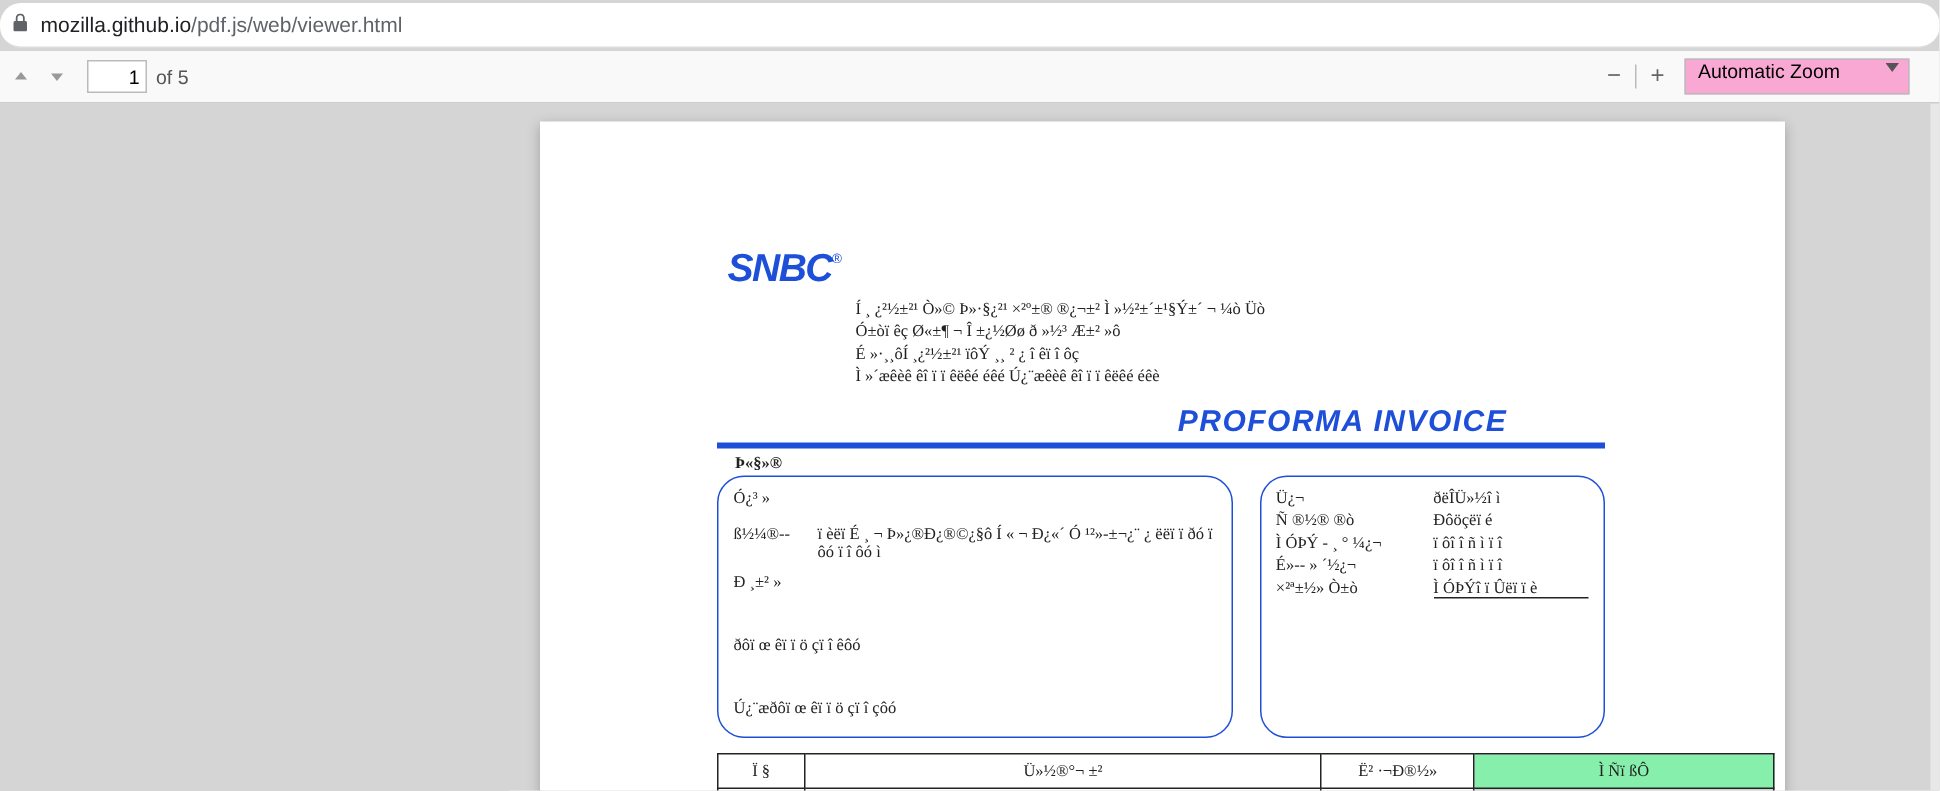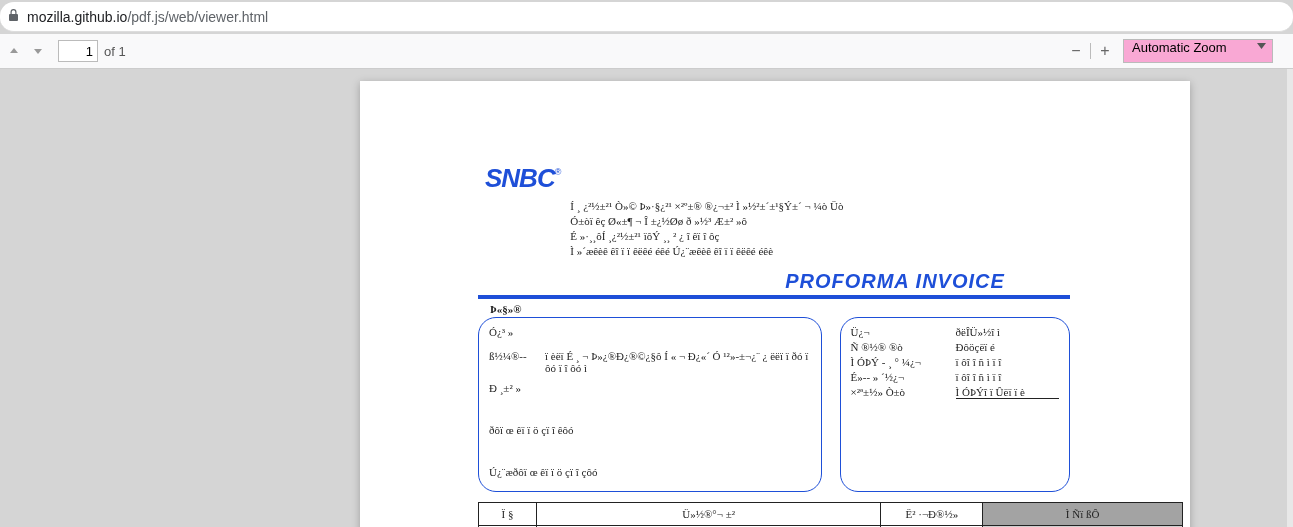--- a/index.html
+++ b/index.html
@@ -259,21 +259,21 @@
       padding: 5px 6px;
       text-align: center;
       font-weight: normal;
     }
     .doc-table th {
       height: 22px;
     }
     .col1 { width: 58px; }
     .col2 { width: 345px; }
     .col3 { width: 102px; }
-    .col4 { width: 200px; background: #a3a3a3; }
+    .col4 { width: 200px; background: #86efac; }
     .doc-table td.td-desc {
       text-align: left;
       height: 42px;
       vertical-align: top;
     }
     .doc-table td.td4 {
       background: #cfcfcf;
     }
     .scrollbar-right {
       position: absolute;
@@ -303,21 +303,21 @@
     <svg width="10" height="10" viewBox="0 0 10 10">
         <path fill="#999" d="M5 2 L1 7 L9 7 Z"></path>
       </svg>
   </span>
   <span class="nav-btn">
     <svg width="10" height="10" viewBox="0 0 10 10">
         <path fill="#999" d="M5 8 L1 3 L9 3 Z"></path>
       </svg>
   </span>
   <input class="page-input" value="1" style="">
-  <span class="page-of">of 1</span>
+  <span class="page-of">of 5</span>
   <div class="toolbar-spacer"></div>
   <div class="zoom-controls">
     <span class="zoom-btn">−</span>
     <span class="zoom-divider"></span>
     <span class="zoom-btn">+</span>
     <div class="zoom-select">
       <span>Automatic Zoom</span>
       <span class="zoom-select-chevron">
         <svg width="9" height="6" viewBox="0 0 9 6">
             <path fill="#555" d="M0 0 L9 0 L4.5 6 Z"></path>

